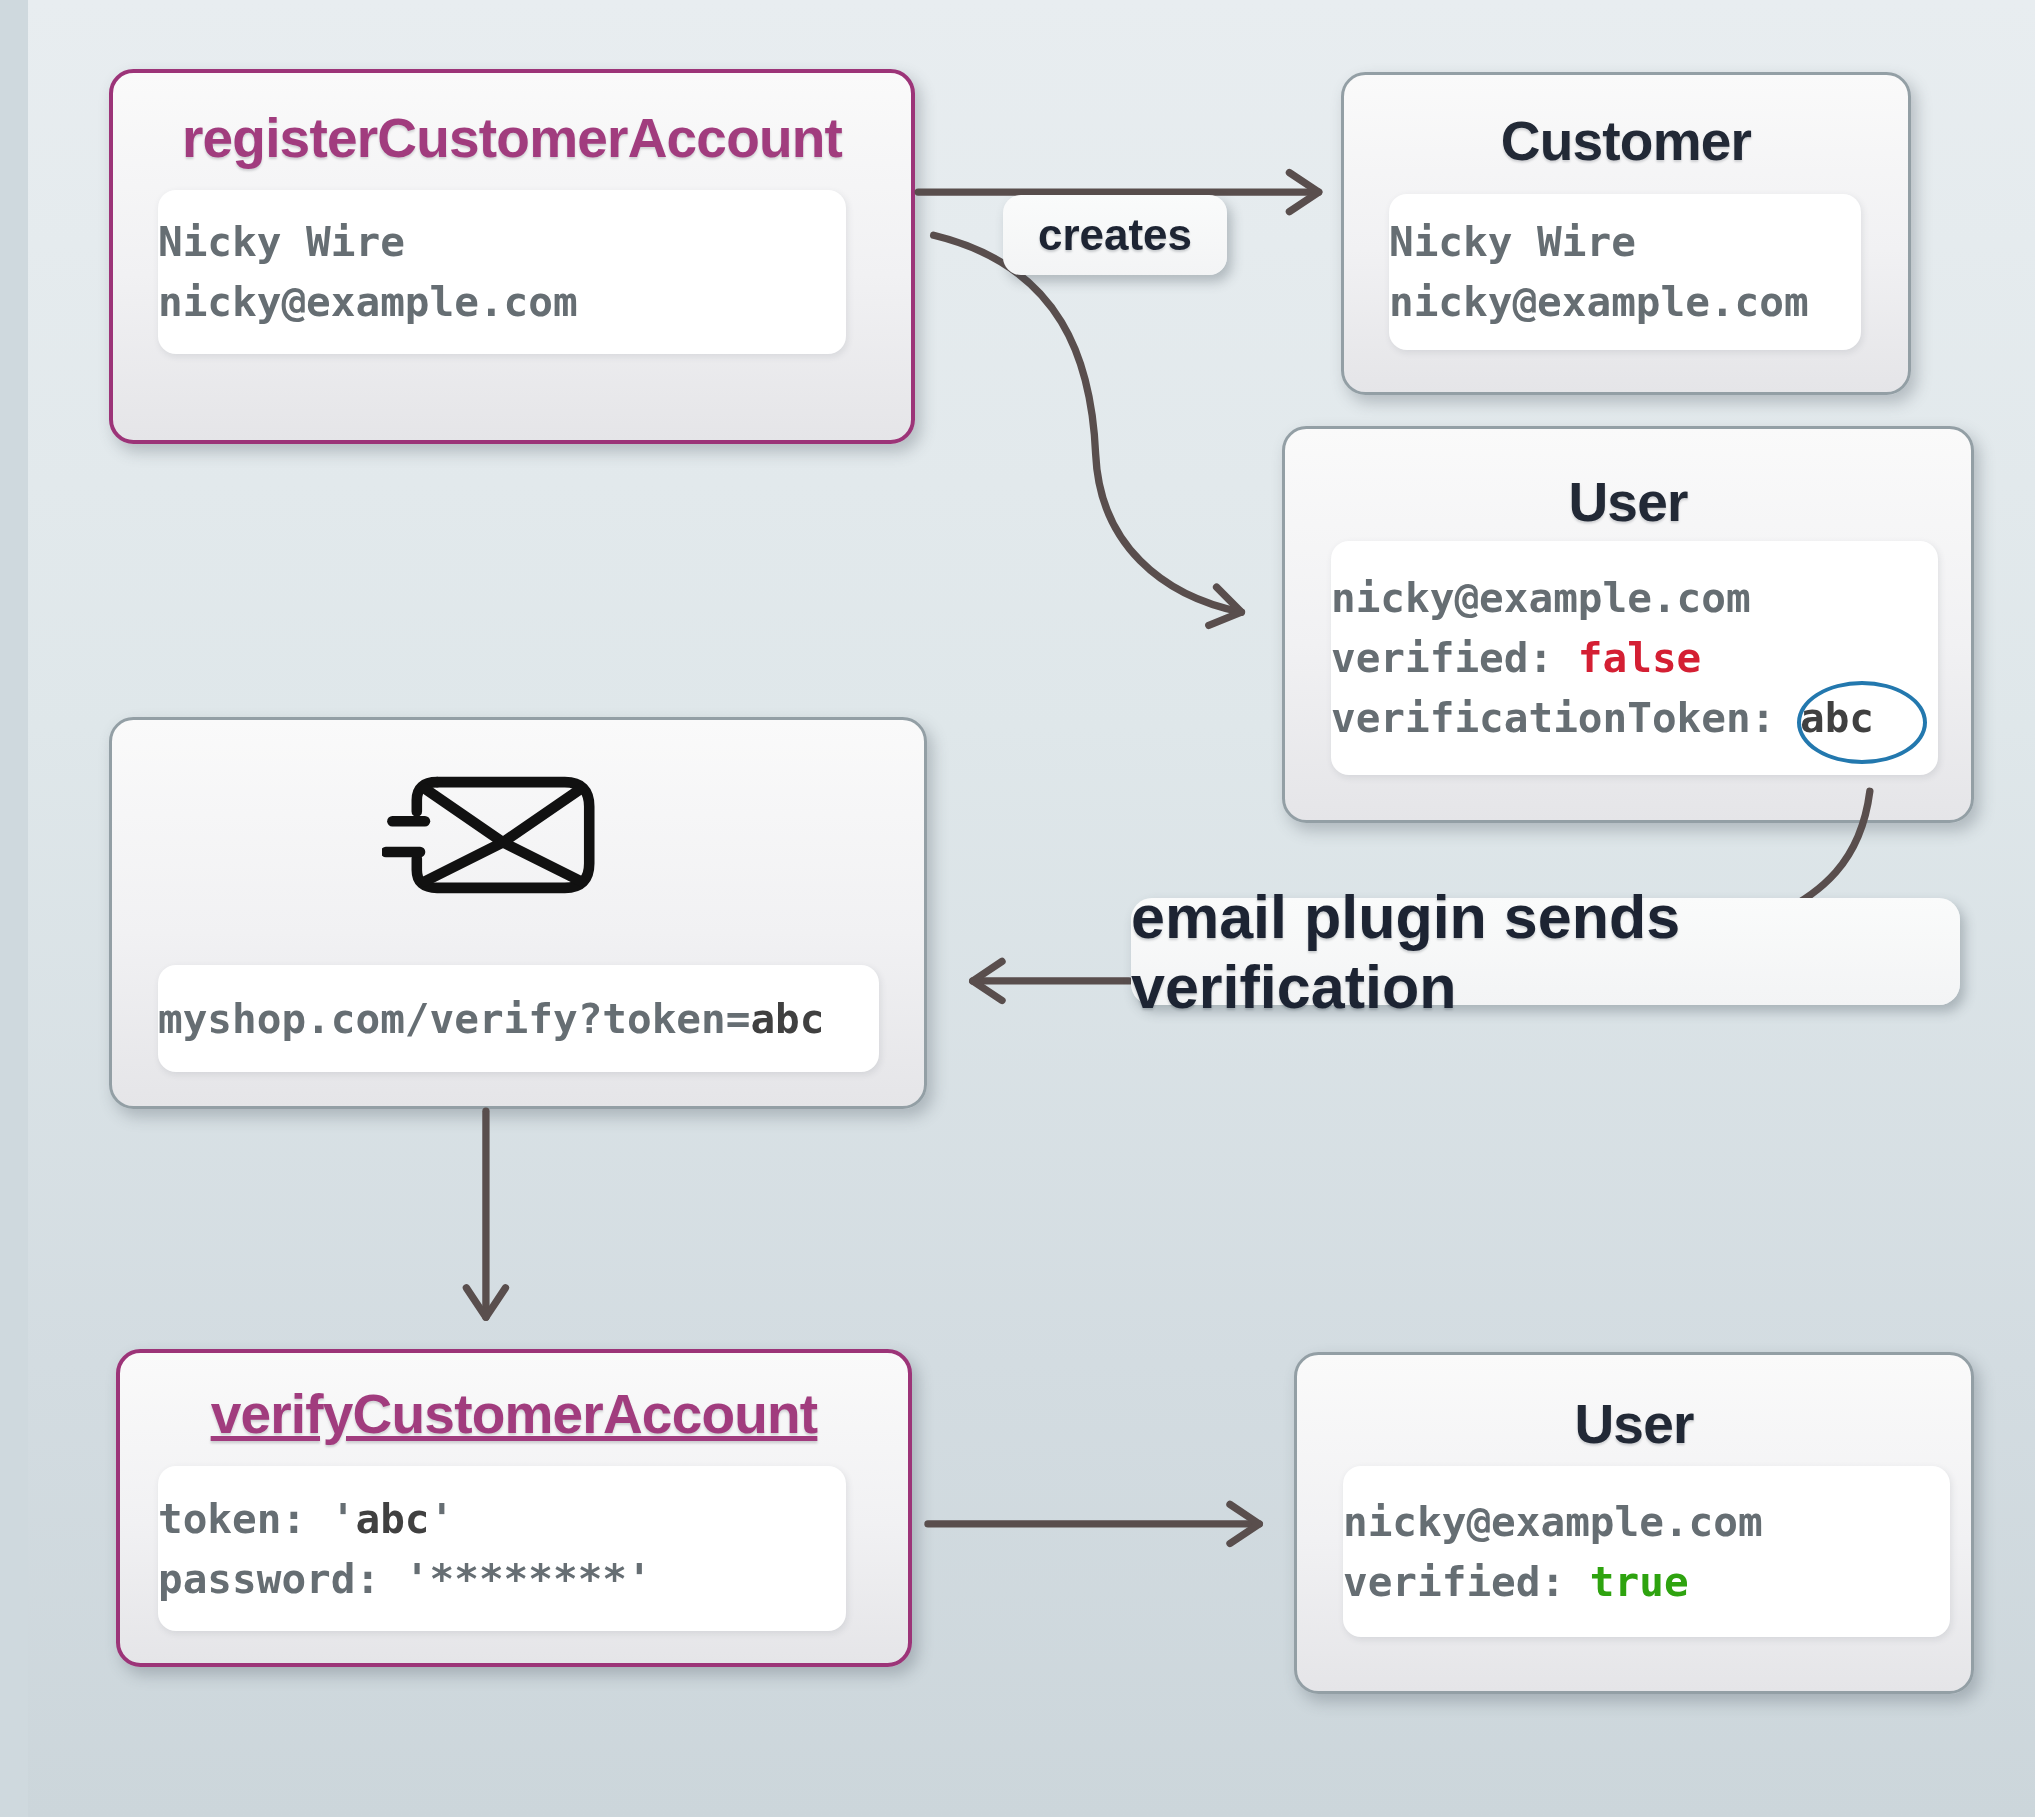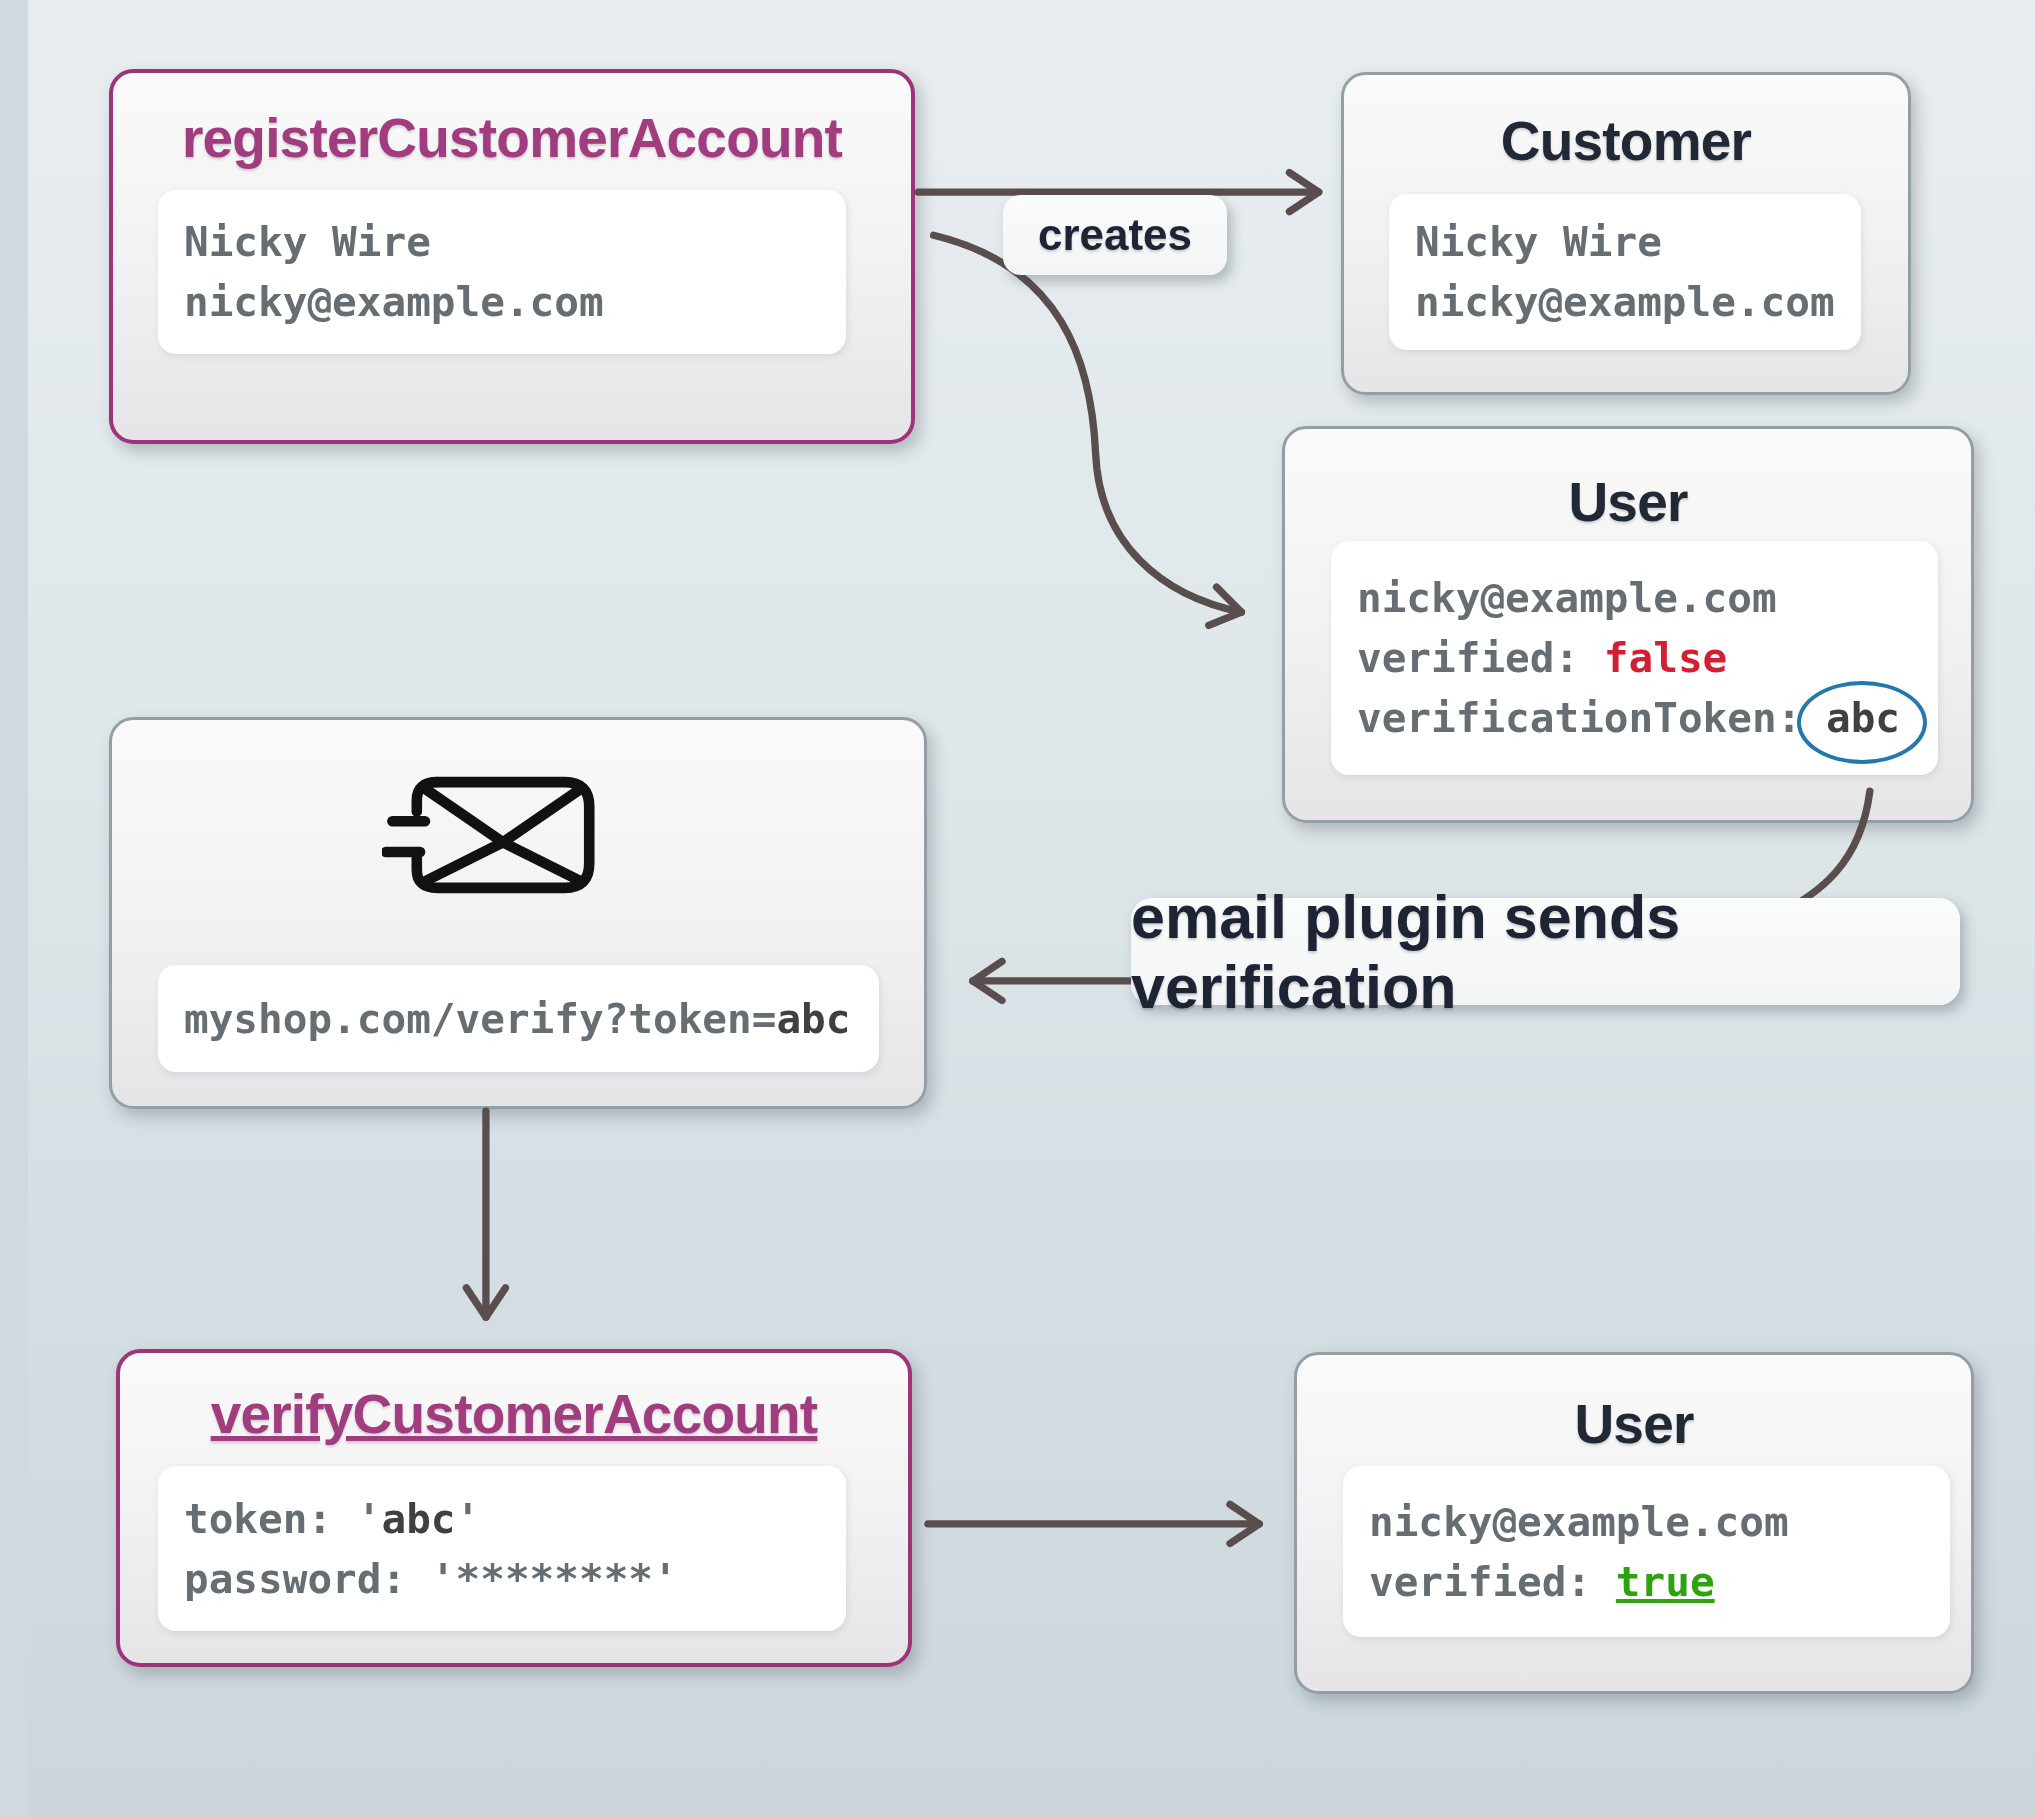--- a/index.html
+++ b/index.html
@@ -33,34 +33,33 @@
   .box-title.purple-t{color:#a13c7e;}
   .card{
     position:absolute;
     background:#ffffff;
     border-radius:18px;
     box-shadow:1.6px 2.4px 6.5px rgba(60,72,82,.10);
     display:flex;
     flex-direction:column;
     justify-content:center;
     box-sizing:border-box;
-    padding-left:26px;
     z-index:2;
   }
   .mono{
     font-family:"DejaVu Sans Mono",monospace;
     font-weight:600;
     font-size:41px;
     line-height:60px;
     color:#666e73;
     white-space:pre;
   }
   .tok-blue{color:#404040;}
   .val-red{color:#d41f33;}
-  .val-green{color:#2ea30f;text-decoration:underline;}
+  .val-green{color:#2ea30f;}
   .edge-label{
     position:absolute;
     background:linear-gradient(180deg,#fafbfb,#f3f4f5);
     border-radius:21px;
     box-shadow:4.9px 6.5px 11.4px rgba(60,72,82,.30);
     display:flex;align-items:center;justify-content:center;
     font-weight:700;
     color:#1d2433;
     text-shadow:0 2.4px 2.4px rgba(20,30,40,.2);
     z-index:4;

